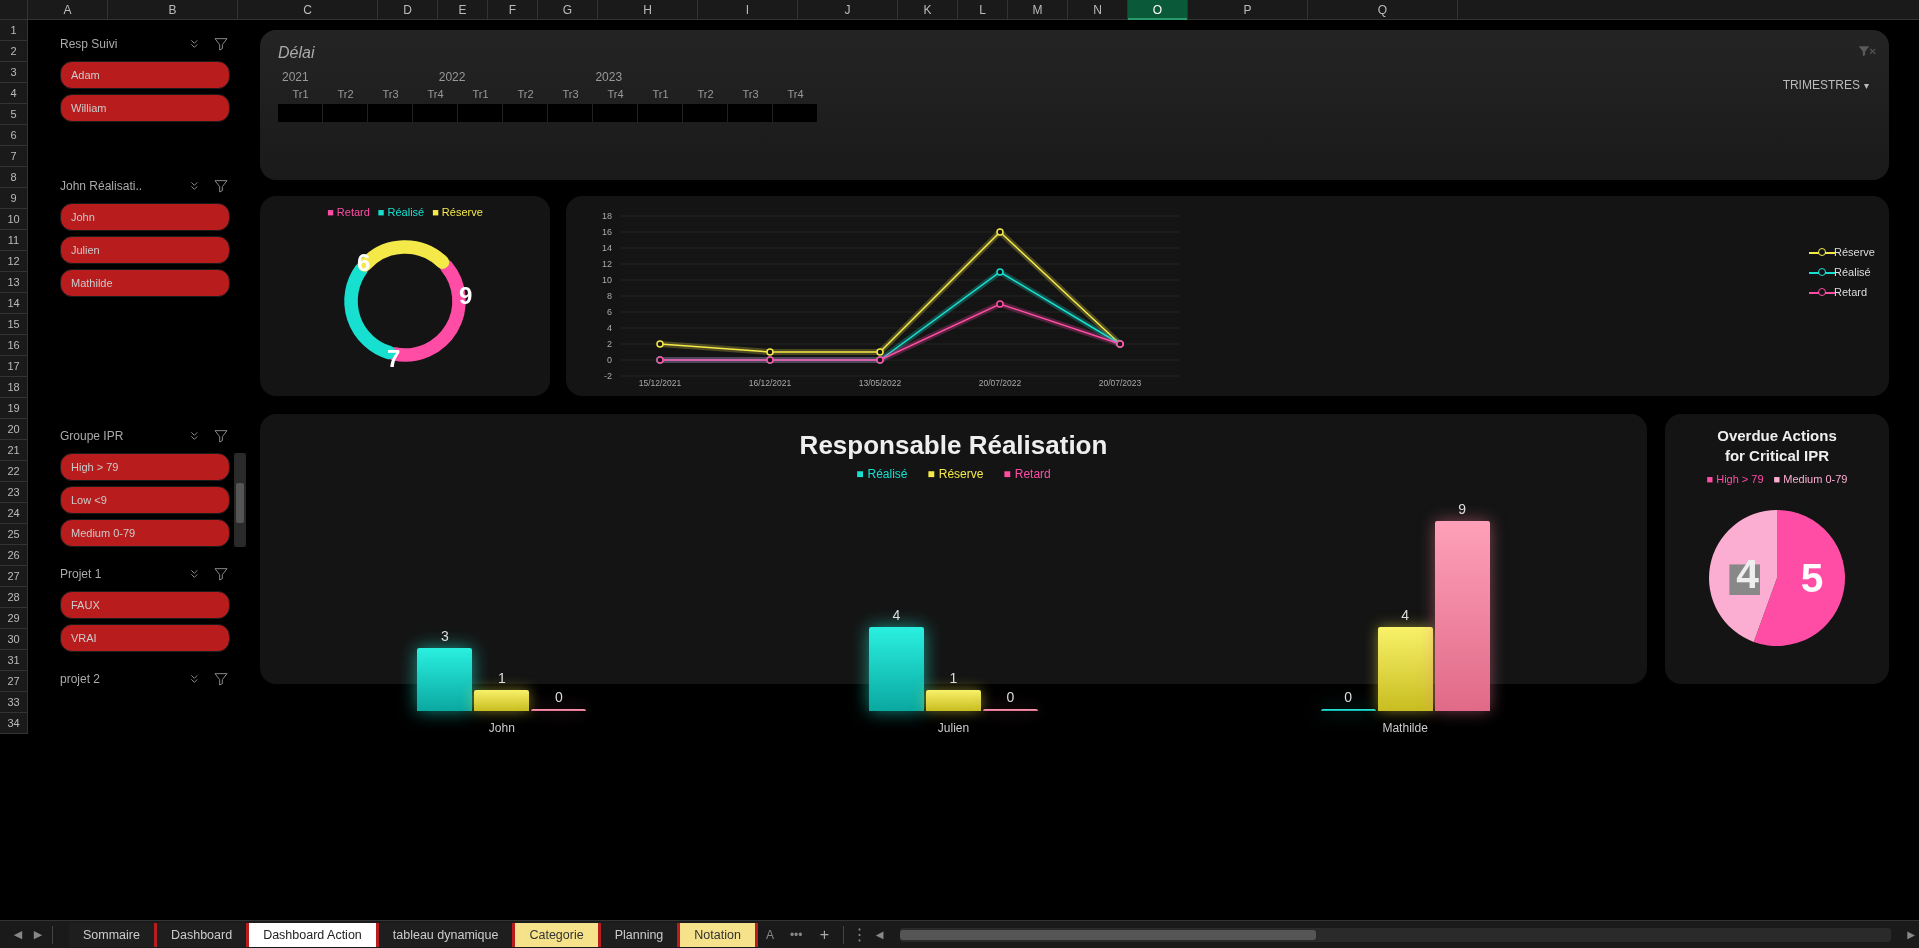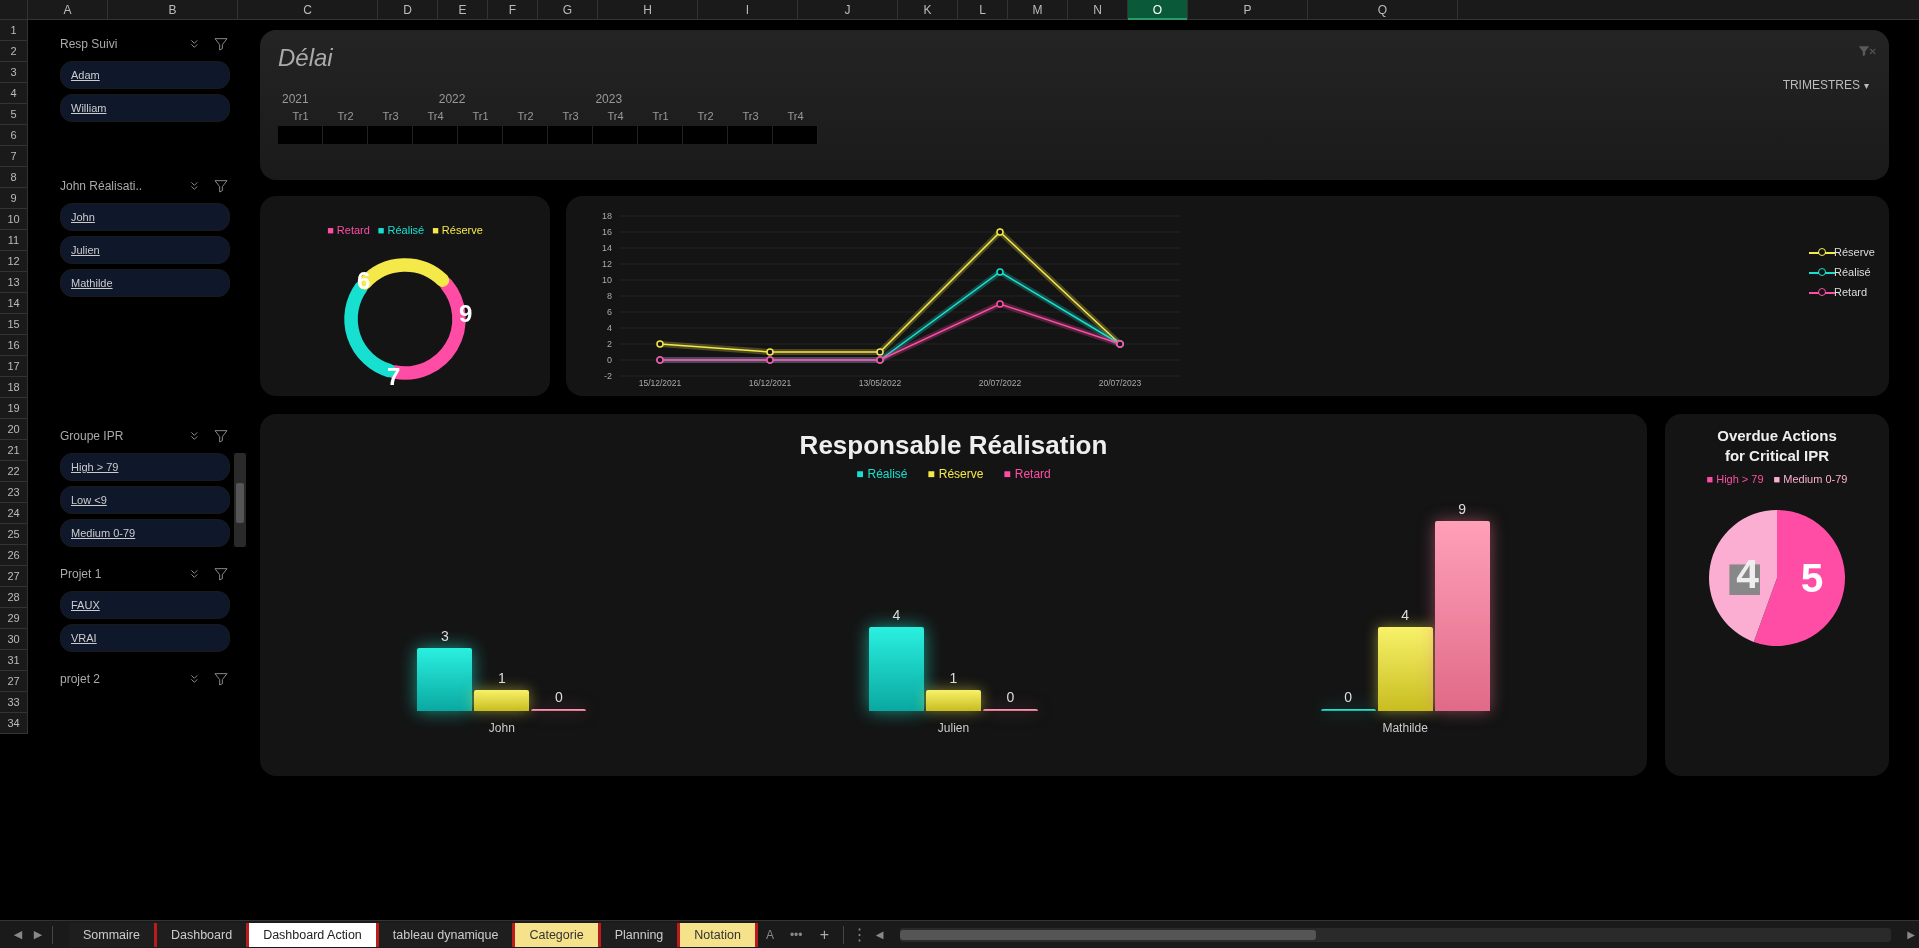--- a/index.html
+++ b/index.html
@@ -19,61 +19,61 @@
 
 .grid-area { position: absolute; left: 28px; top: 20px; right: 0; bottom: 28px; background: #000; }
 
 
 .slicer-col { position: absolute; left: 32px; top: 15px; width: 170px; }
 .slicer { margin-bottom: 18px; }
 .slicer-hdr { display: flex; align-items: center; margin-bottom: 8px; }
 .slicer-title { font-size: 12px; color: #aaa; flex: 1; }
 .slicer-icn { width: 18px; height: 18px; margin-left: 6px; display:flex;align-items:center;justify-content:center; }
 .slicer-icn svg { stroke: #888; fill: none; stroke-width: 1.5; }
-.slicer-item { background: #0f172a; color: #ccc; font-size: 11px; padding: 7px 10px; border-radius: 12px; margin-bottom: 5px; cursor: pointer; border:1px solid #1a1a1a;text-decoration:underline; }
+.slicer-item { background: #b91c1c; color: #ccc; font-size: 11px; padding: 7px 10px; border-radius: 12px; margin-bottom: 5px; cursor: pointer; border:1px solid #1a1a1a; }
 .slicer-scroll{position:relative;}
 .slicer-scroll .sb{position:absolute;right:-16px;top:0;bottom:0;width:12px;background:#2a2a2a;border-radius:2px;}
 .slicer-scroll .sb-thumb{position:absolute;left:2px;right:2px;top:30px;height:40px;background:#555;border-radius:2px;}
 
 
 .dash { position: absolute; left: 232px; top: 10px; right: 30px; bottom: 0; }
 
 
 .card { background: #1c1c1c; border-radius: 16px; padding: 14px 18px; position: relative; }
 .timeline-card { height: 150px; margin-bottom: 16px; background:linear-gradient(180deg,#242424,#1a1a1a); }
-.tl-title { font-size: 24px; color: #aaa; font-style: italic; margin-bottom: 20px; }
+.tl-title { font-size: 16px; color: #aaa; font-style: italic; margin-bottom: 8px; }
 .tl-sub { font-size: 14px; color: #ccc; margin-bottom: 6px; }
 .tl-mode { position: absolute; right: 20px; top: 48px; font-size: 12px; color: #bbb; }
 .tl-mode::after{content:'▾';margin-left:4px;font-size:10px;}
 .tl-filter-ic{position:absolute;right:18px;top:14px;opacity:.55;}
 .tl-filter-ic svg{fill:#888;}
 .tl-filter-ic .x{position:absolute;right:-6px;top:2px;font-size:10px;color:#888;}
 .tl-years { display: flex; gap: 130px; font-size: 12px; color: #999; margin-left: 4px; margin-bottom: 4px; }
 .tl-tracks { display: flex; }
 .tl-cell { width: 45px; text-align: center; font-size: 11px; color: #999; }
 .tl-cell .bar { height: 18px; background: #000; margin-top: 4px; border-right:1px solid #222;}
 
 
 .row2 { display: flex; gap: 16px; margin-bottom: 18px; }
-.donut-card { width: 290px; height: 200px; text-align: center; background:#141414;border-radius:16px;padding:28px;}
+.donut-card { width: 290px; height: 200px; text-align: center; background:#141414;border-radius:16px;padding:10px;}
 .dn-legend { font-size: 11px; margin-bottom: 8px; }
 .dn-leg-item { margin: 0 4px; }
 .dn-leg-item::before { content: "■"; margin-right: 3px; }
 .donut-svg{display:block;margin:0 auto;}
 .dn-lbl{fill:#fff;font-size:16px;font-weight:600;}
 
 .line-card { flex: 1; height: 200px; background:#141414;border-radius:16px;padding:10px 14px;position:relative;}
 .line-legend{position:absolute;right:14px;top:50px;font-size:11px;color:#ddd;}
 .line-legend div{margin-bottom:8px;display:flex;align-items:center;}
 .line-legend .dot{width:8px;height:8px;border:1.5px solid;border-radius:50%;margin-right:8px;position:relative;}
 .line-legend .dot::before,.line-legend .dot::after{content:'';position:absolute;top:50%;height:1.5px;width:10px;background:currentColor;}
 .line-legend .dot::before{right:100%;} .line-legend .dot::after{left:100%;}
 
 
-.row3 { display: flex; gap: 18px; height: 362px; }
+.row3 { display: flex; gap: 18px; height: 270px; }
 .bar-card { flex: 1; background:#141414;border-radius:16px;padding:16px;}
 .bar-title { text-align: center; font-size: 26px; font-weight: bold; color: #eee; margin-bottom: 6px; }
 .bar-legend { text-align: center; font-size: 12px; margin-bottom: 10px; }
 .bar-leg-item { margin: 0 10px; }
 .bar-leg-item::before { content: "■"; margin-right: 4px; }
 .bar-groups { display: flex; justify-content: space-around; height: 220px; align-items: flex-end; }
 .bg { display: flex; align-items: flex-end; gap: 2px; position: relative; }
 .bg .col { width: 55px; position: relative; }
 .bg .bar { width: 100%; border-radius: 2px 2px 0 0; }
 .bg .val { position: absolute; top: -20px; width: 100%; text-align: center; font-size: 14px; color: #ddd; }

